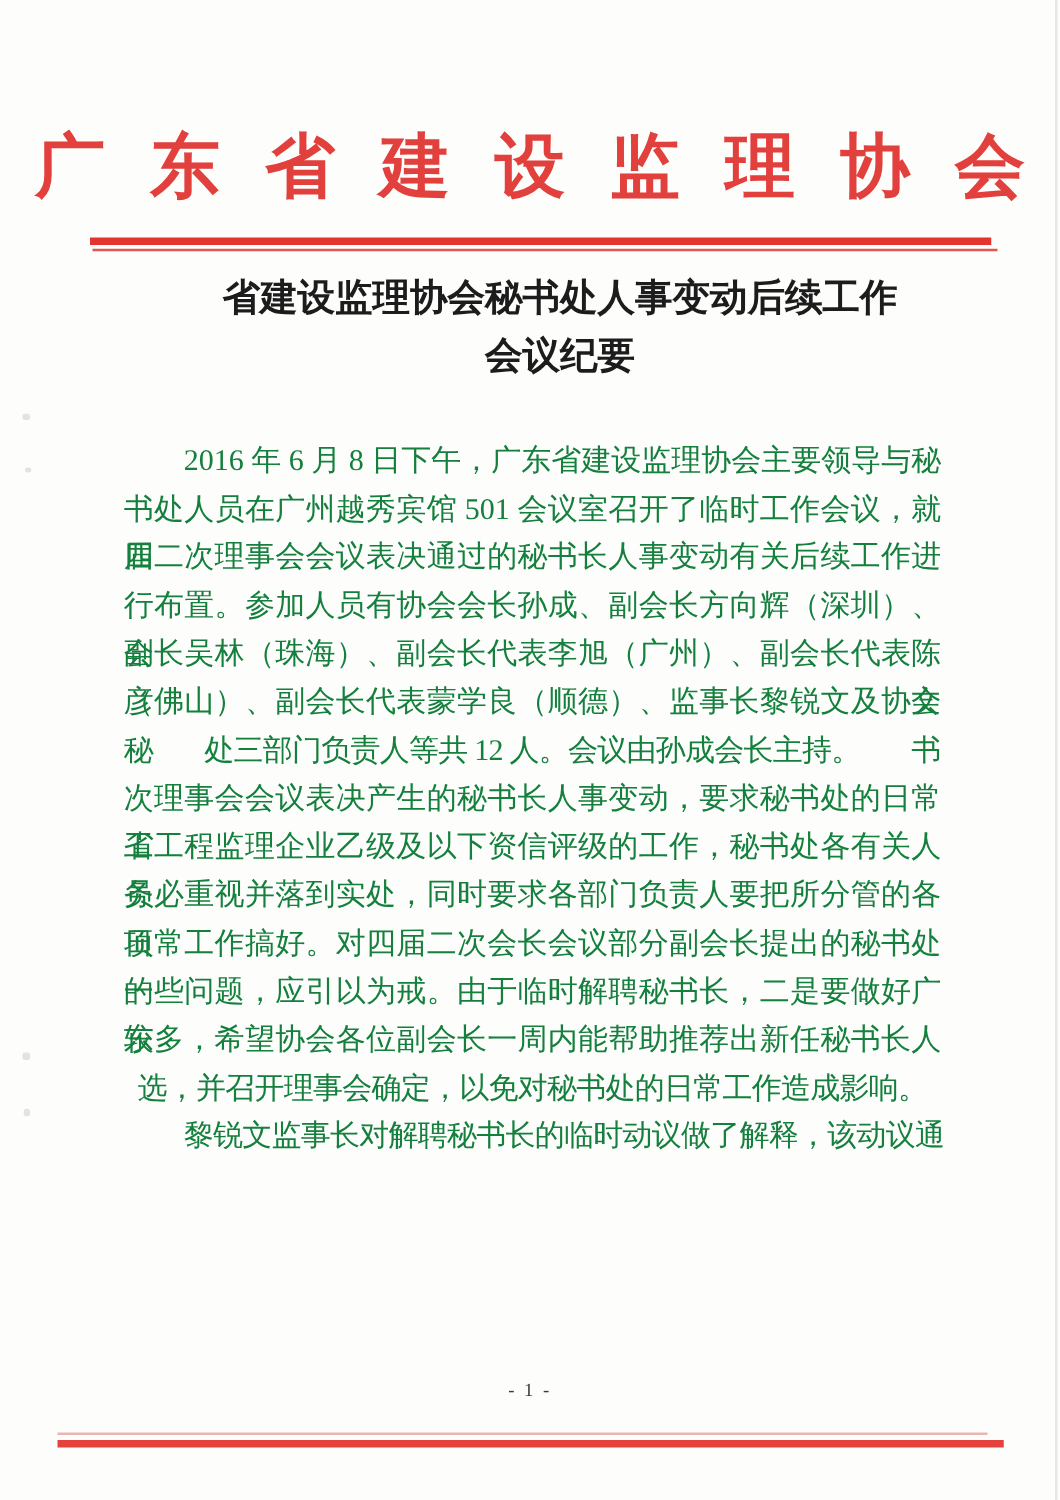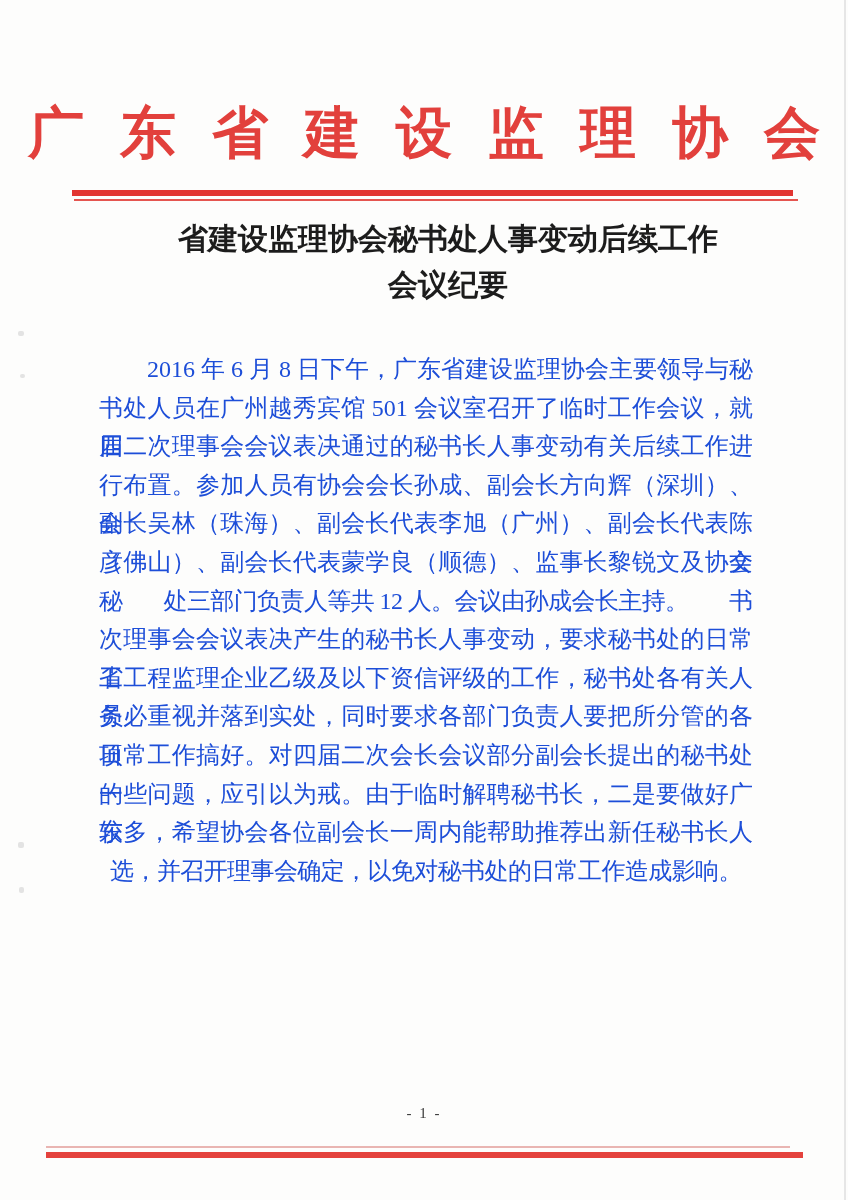--- a/index.html
+++ b/index.html
@@ -36,21 +36,21 @@
     position:absolute;left:0;top:216px;width:848px;
     text-align:center;
     font-size:30px;font-weight:bold;line-height:46px;
     color:#1c1c1c;
     padding-left:24px;
   }
   
   .body-text{
     position:absolute;left:99px;top:350px;width:654px;
     font-size:24px;
-    color:#1d4ed8;
+    color:#15803d;
   }
   .body-line{
     height:38.6px;line-height:38.6px;
     white-space:nowrap;
   }
   .body-line.jfill{
     white-space:normal;
     text-align:justify;
     text-align-last:justify;
     text-justify:inter-ideograph;
@@ -105,20 +105,21 @@
     <div class="body-line jfill">会长吴林（珠海）、副会长代表李旭（广州）、副会长代表陈彦文</div>
     <div class="body-line jfill">（佛山）、副会长代表蒙学良（顺德）、监事长黎锐文及协会秘书</div>
     <div class="body-line plain">处三部门负责人等共 12 人。会议由孙成会长主持。</div>
     <div class="body-line jfill">次理事会会议表决产生的秘书长人事变动，要求秘书处的日常工</div>
     <div class="body-line jfill">省工程监理企业乙级及以下资信评级的工作，秘书处各有关人员</div>
     <div class="body-line jfill">务必重视并落到实处，同时要求各部门负责人要把所分管的各项</div>
     <div class="body-line jfill">日常工作搞好。对四届二次会长会议部分副会长提出的秘书处的</div>
     <div class="body-line jfill">一些问题，应引以为戒。由于临时解聘秘书长，二是要做好广东</div>
     <div class="body-line jfill">较多，希望协会各位副会长一周内能帮助推荐出新任秘书长人</div>
     <div class="body-line plain">选，并召开理事会确定，以免对秘书处的日常工作造成影响。</div>
+    <div class="body-line plain indent">黎锐文监事长对解聘秘书长的临时动议做了解释，该动议通</div>
   </div>
 
   <div class="page-number">- 1 -</div>
 
   <div class="bleed-thin"></div>
   <div class="bleed-thick"></div>
 
   <div class="scan-edge"></div>
   <div class="speck s1"></div>
   <div class="speck s2"></div>

